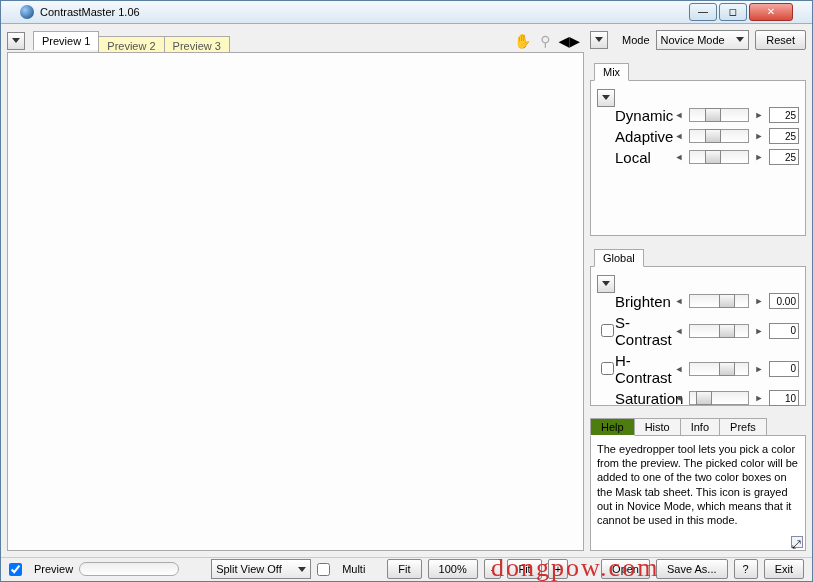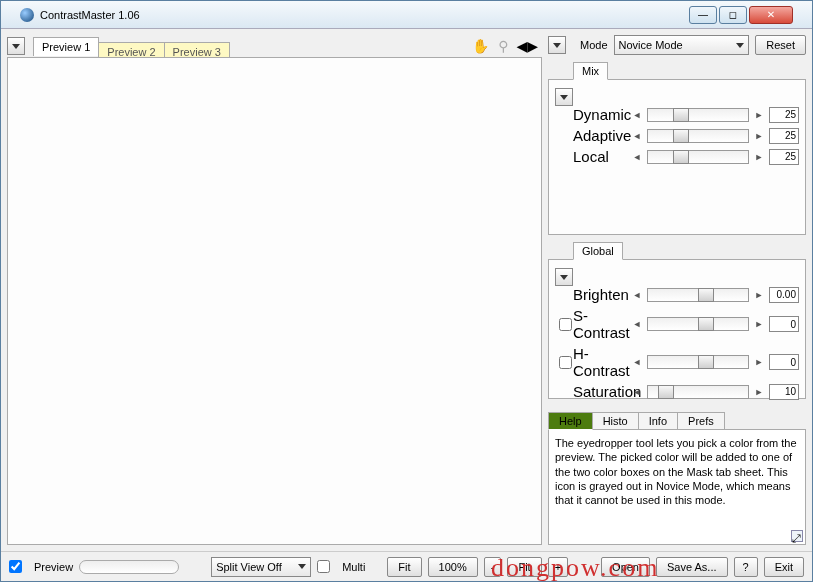--- a/index.html
+++ b/index.html
@@ -13,26 +13,26 @@
   .winbtn.close { width: 44px; background: linear-gradient(#f4a8a0,#d84b3a); color: #fff; border-color: #a03028; }
   .content { flex: 1; display: flex; padding: 6px; gap: 6px; }
   .left { flex: 1; display: flex; flex-direction: column; }
   .preview-tabs { display: flex; align-items: center; height: 22px; }
   .dropdown-btn { width: 18px; height: 18px; border: 1px solid #888; background: linear-gradient(#fff,#e0e0e0); display: flex; align-items: center; justify-content: center; margin-right: 8px; }
   .tab { padding: 3px 8px; border: 1px solid #aaa; border-bottom: none; background: #fff; margin-right: -1px; cursor: pointer; }
   .tab.inactive { background: #fef9c3; color: #555; margin-top: 10px; }
   .tool-icons { margin-left: auto; display: flex; gap: 8px; padding-right: 4px; align-items: center; }
   .tool-icons span { font-size: 14px; cursor: pointer; }
   .preview-area { flex: 1; border: 1px solid #aaa; background: #fdfdfd; }
-  .right { width: 258px; display: flex; flex-direction: column; gap: 6px; }
+  .right { width: 216px; display: flex; flex-direction: column; gap: 12px; }
   .moderow { display: flex; align-items: center; gap: 6px; }
   .combo { flex: 1; height: 20px; border: 1px solid #888; background: linear-gradient(#fff,#e8e8e8); display: flex; align-items: center; padding: 0 4px; justify-content: space-between; }
   .btn { height: 20px; padding: 0 10px; border: 1px solid #888; background: linear-gradient(#fff,#e0e0e0); border-radius: 2px; cursor: pointer; display: inline-flex; align-items: center; }
   .panel { border: 1px solid #aaa; background: #fdfdfd; }
-  .panel-tab { display: inline-block; padding: 2px 8px; border: 1px solid #aaa; border-bottom: 1px solid #fdfdfd; background: #fdfdfd; position: relative; top: 1px; left: 4px; margin-left: 21px; }
+  .panel-tab { display: inline-block; padding: 2px 8px; border: 1px solid #aaa; border-bottom: 1px solid #fdfdfd; background: #fdfdfd; position: relative; top: 1px; left: 4px; }
   .panel-body { padding: 8px 6px 6px 6px; }
   .slider-row { display: flex; align-items: center; gap: 4px; margin-bottom: 4px; }
   .slider-row .lbl { width: 54px; text-align: left; font-size: 15px; }
   .slider-row .ck { width: 14px; }
   .slider { flex: 1; height: 14px; border: 1px solid #999; background: linear-gradient(#f0f0f0,#fff); position: relative; }
   .slider .thumb { position: absolute; top: -1px; width: 16px; height: 14px; background: linear-gradient(#f8f8f8,#d0d0d0); border: 1px solid #888; }
   .arrow { width: 12px; text-align: center; color: #555; cursor: pointer; font-size: 9px; }
   .valbox { width: 30px; height: 16px; border: 1px solid #888; background: #fff; text-align: right; padding: 0 2px; font-size: 10px; }
   .help-tabs { display: flex; }
   .help-tabs .htab { padding: 2px 10px; border: 1px solid #aaa; background: #f4f4f4; margin-right: -1px; cursor: pointer; }

